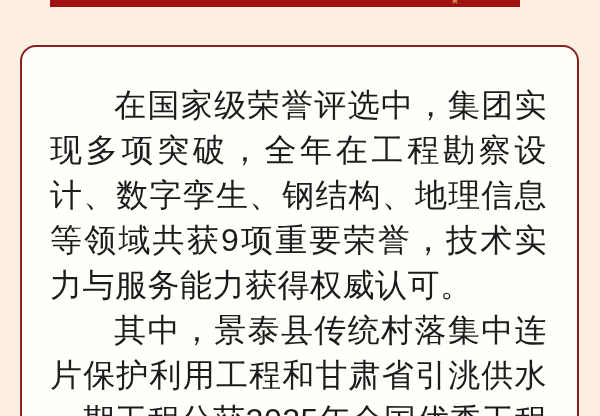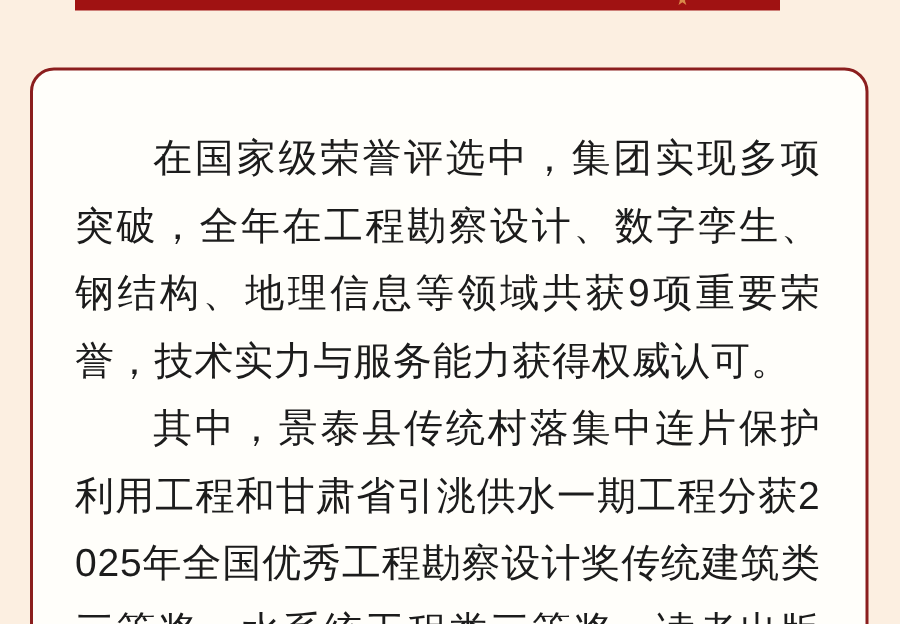--- a/index.html
+++ b/index.html
@@ -38,21 +38,21 @@
     width: 559px;
     height: 420px; 
     box-sizing: border-box;
     background: #FFFEFA;
     border: 2px solid #8B1E1E;
     border-radius: 16px;
     padding: 36px 30px 0 28px;
   }
   .card p {
     margin: 0;
-    font-size: 26px;
+    font-size: 32px;
     line-height: 45px;
     letter-spacing: 0.5px;
     color: #1C1C1C;
     text-align: justify;
     text-justify: inter-ideograph;
     text-indent: 2em;
     word-break: break-all;
   }
 </style>
 </head>

